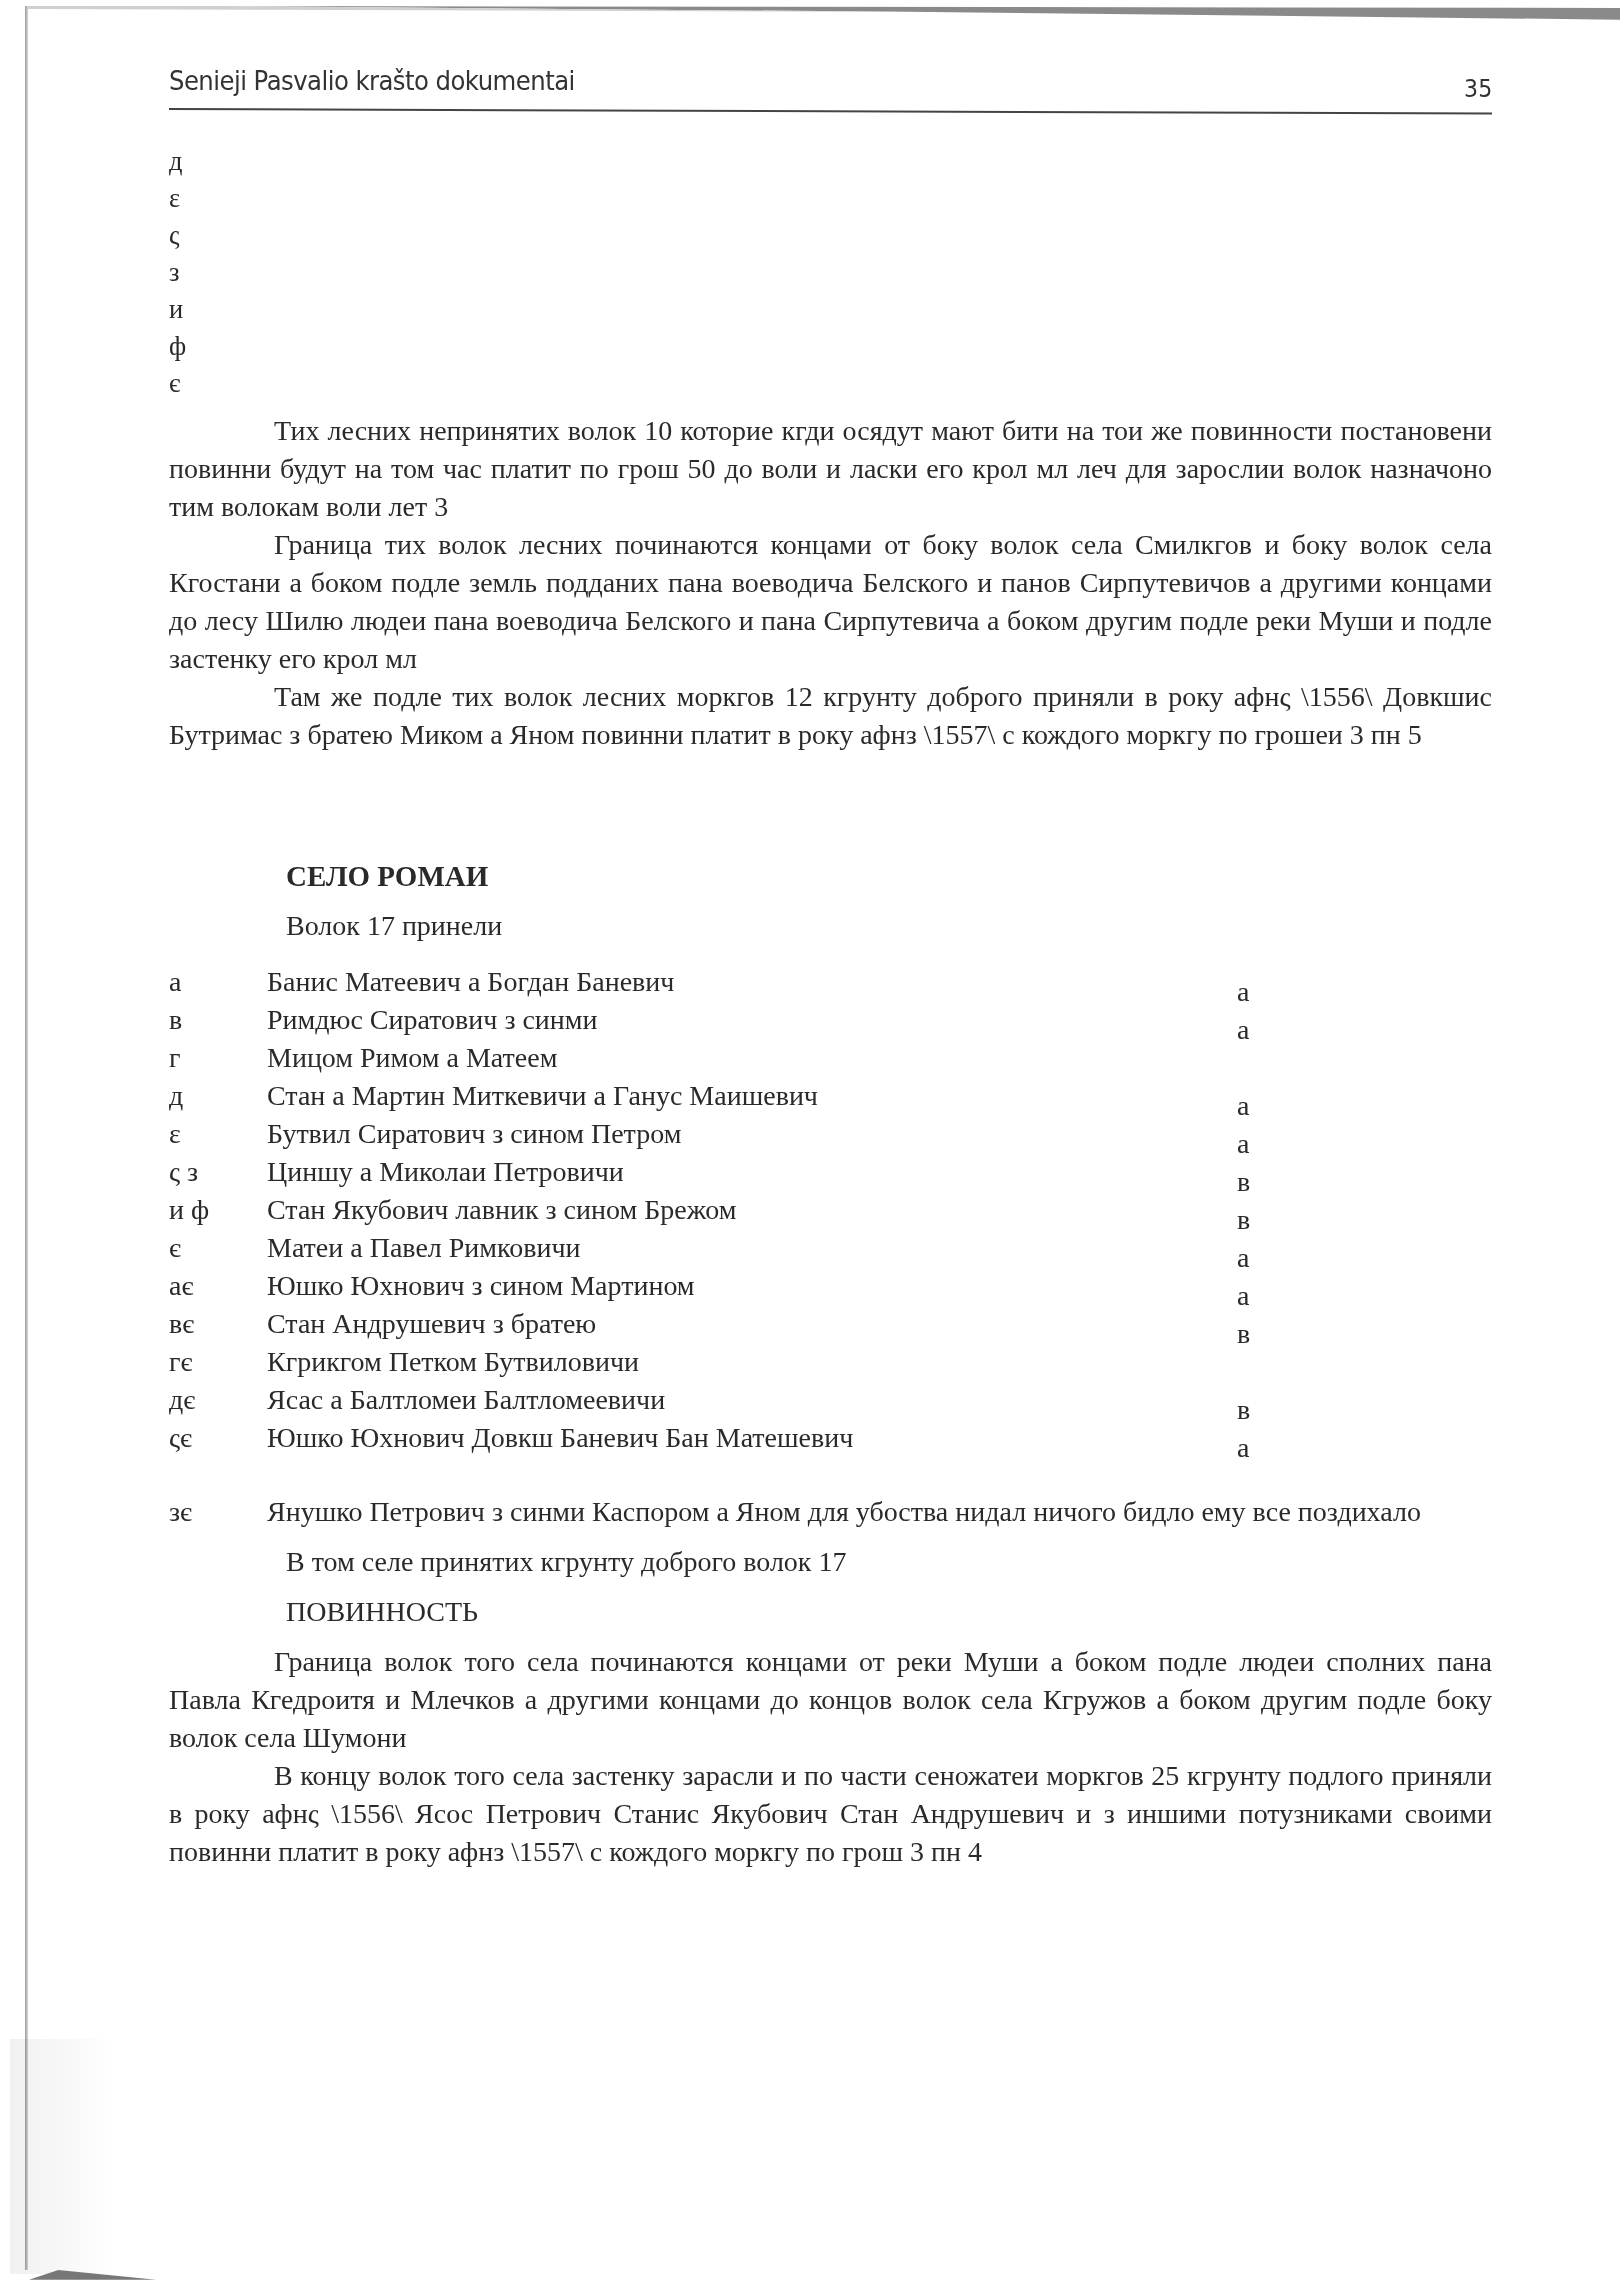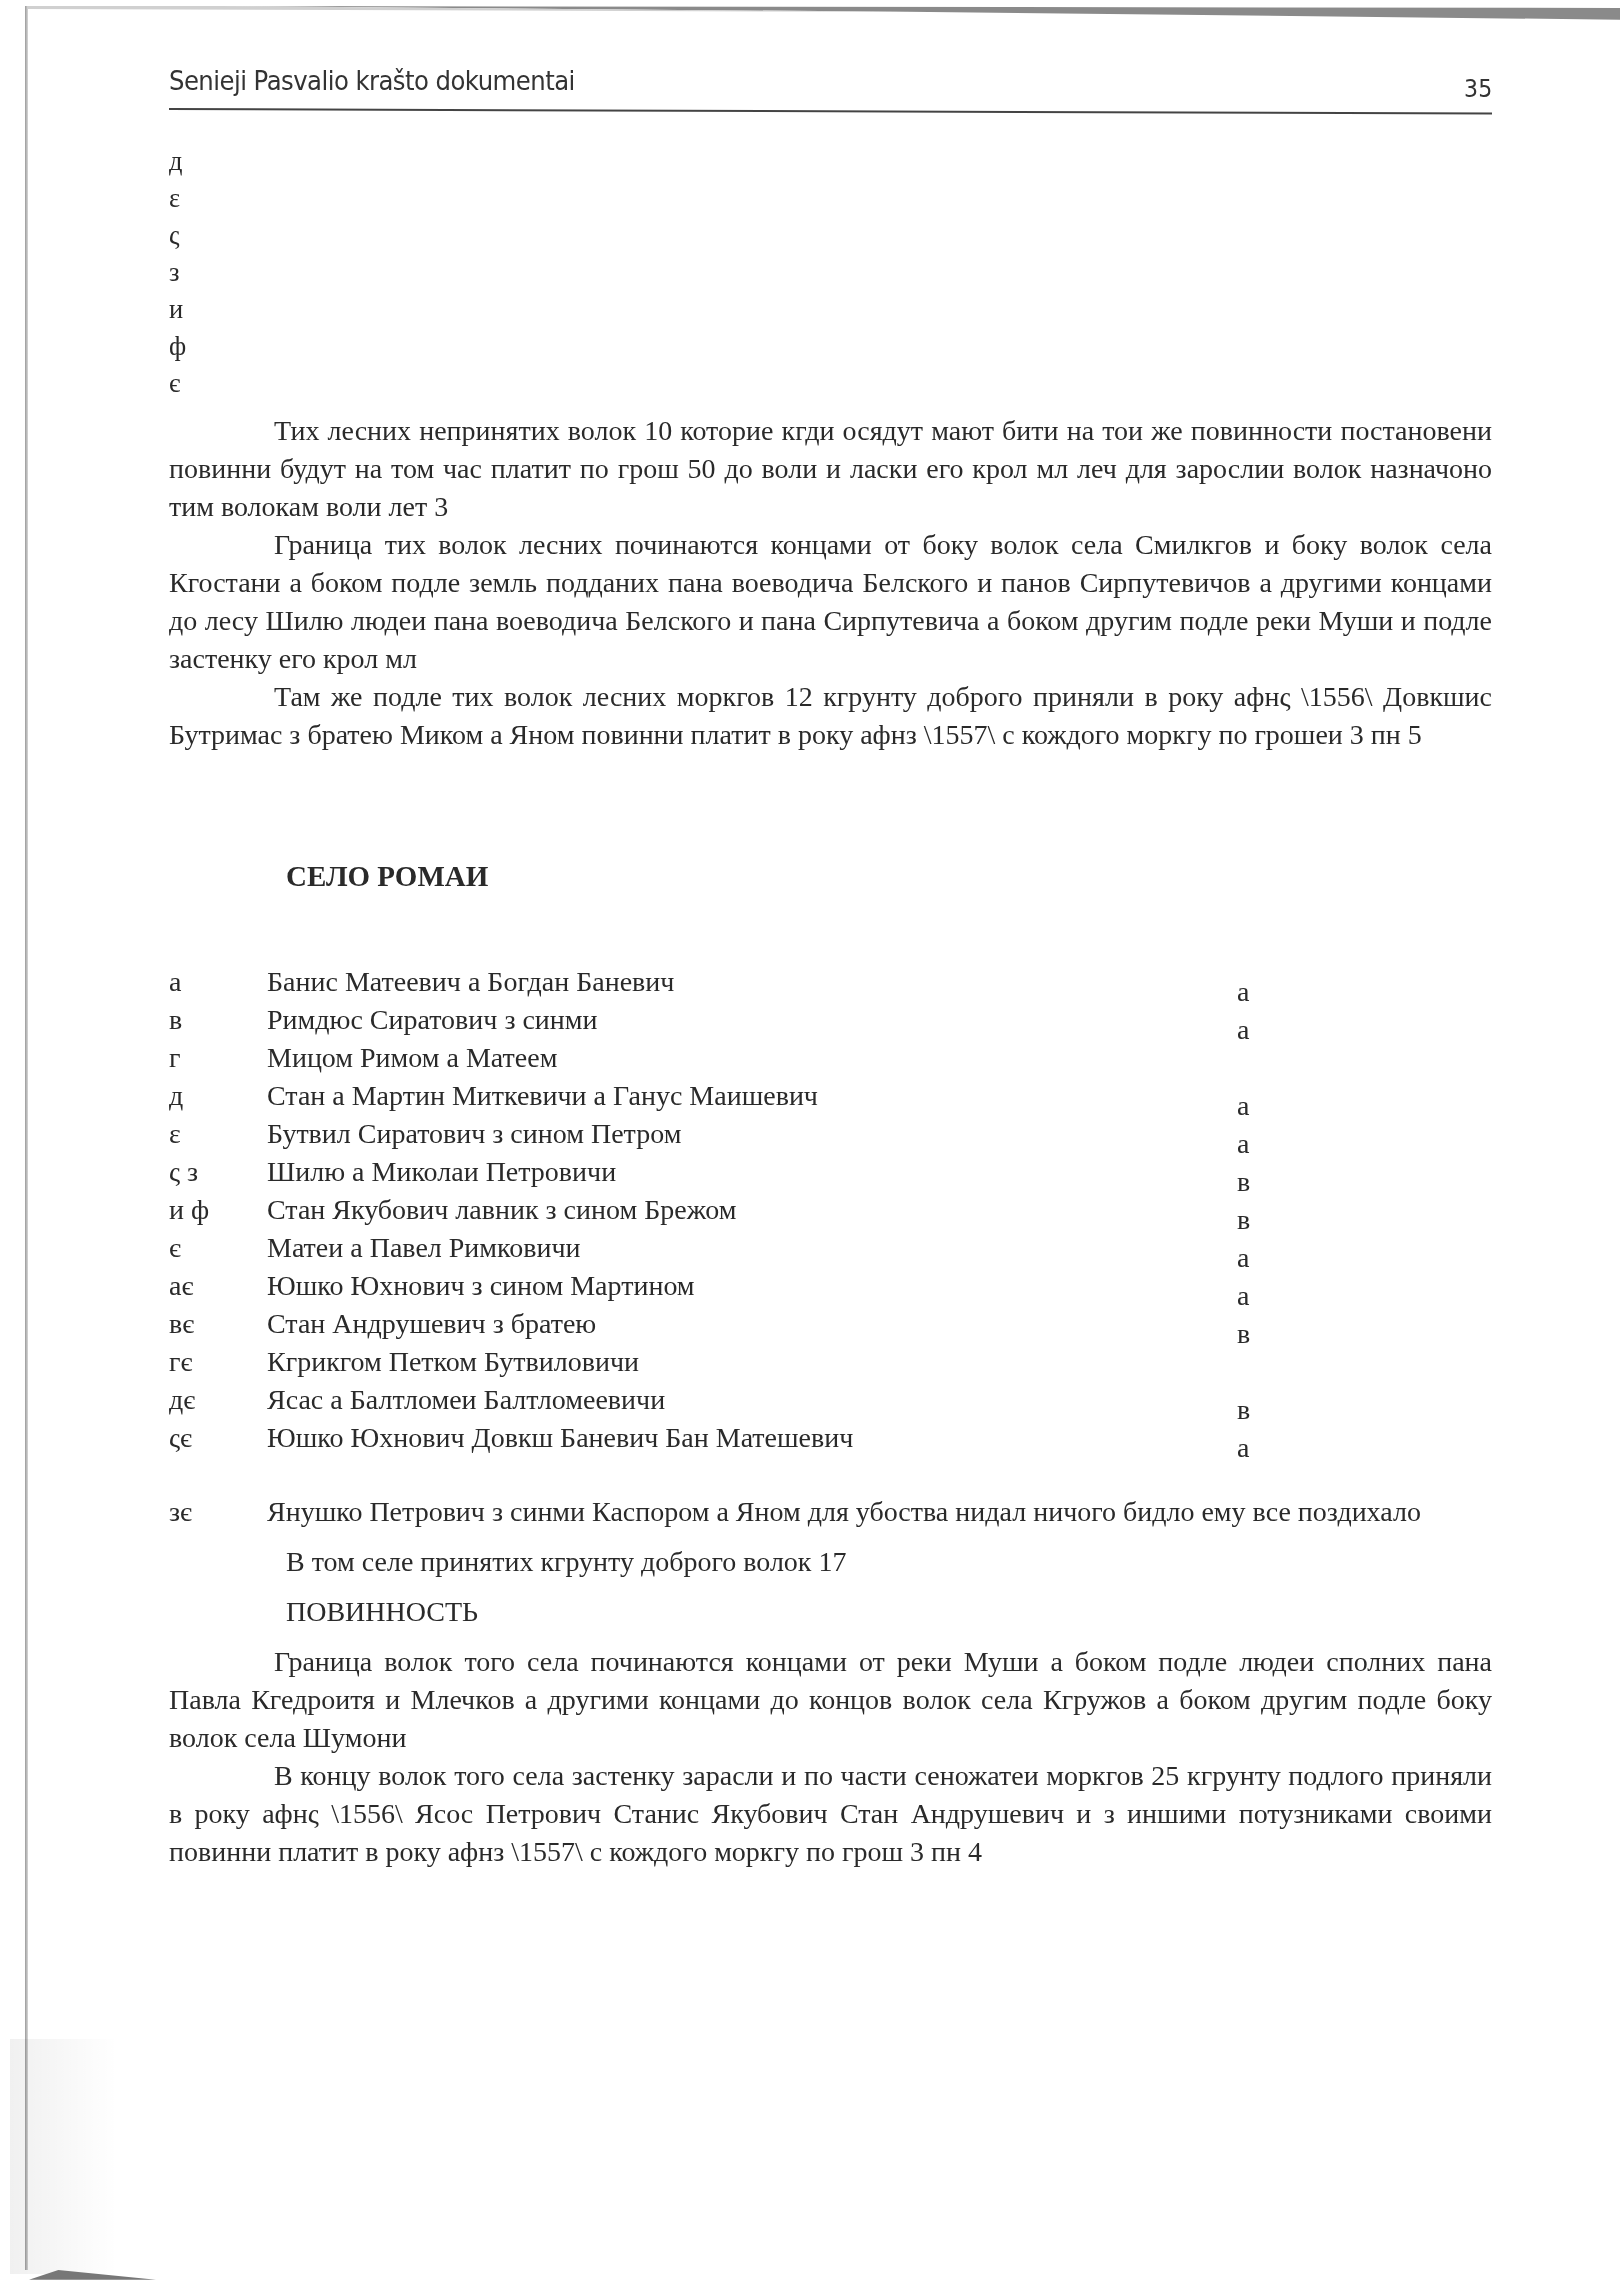--- a/index.html
+++ b/index.html
@@ -66,20 +66,21 @@
 </div>
 
 <div class="block text" style="top:412px;">
   <p class="para">Тих лесних непринятих волок 10 которие кгди осядут мают бити на тои же повинности постановени повинни будут на том час платит по грош 50 до воли и ласки его крол мл леч для зарослии волок назначоно тим волокам воли лет 3</p>
   <p class="para">Граница тих волок лесних починаются концами от боку волок села Смилкгов и боку волок села Кгостани а боком подле земль подданих пана воеводича Белского и панов Сирпутевичов а другими концами до лесу Шилю людеи пана воеводича Белского и пана Сирпутевича а боком другим подле реки Муши и подле застенку его крол мл</p>
   <p class="para">Там же подле тих волок лесних моркгов 12 кгрунту доброго приняли в року афнς \1556\ Довкшис Бутримас з братею Миком а Яном повинни платит в року афнз \1557\ с кождого моркгу по грошеи 3 пн 5</p>
 </div>
 
 <div class="block text" style="top:845px;">
   <p class="indent-line heading">СЕЛО РОМАИ</p>
+  <p class="indent-line">Волок 17 принели</p>
 </div>
 
 <div class="list text" id="list">
     <div class="list-row">
       <span class="list-num">а</span>
       <span class="list-name">Банис Матеевич а Богдан Баневич</span>
       <span class="list-mark">а</span>
     </div>
     <div class="list-row">
       <span class="list-num">в</span>
@@ -96,21 +97,21 @@
       <span class="list-name">Стан а Мартин Миткевичи а Ганус Маишевич</span>
       <span class="list-mark">а</span>
     </div>
     <div class="list-row">
       <span class="list-num">ε</span>
       <span class="list-name">Бутвил Сиратович з сином Петром</span>
       <span class="list-mark">а</span>
     </div>
     <div class="list-row">
       <span class="list-num">ς з</span>
-      <span class="list-name">Шилю а Миколаи Петровичи</span>
+      <span class="list-name">Циншу а Миколаи Петровичи</span>
       <span class="list-mark">в</span>
     </div>
     <div class="list-row">
       <span class="list-num">и ф</span>
       <span class="list-name">Стан Якубович лавник з сином Брежом</span>
       <span class="list-mark">в</span>
     </div>
     <div class="list-row">
       <span class="list-num">є</span>
       <span class="list-name">Матеи а Павел Римковичи</span>

